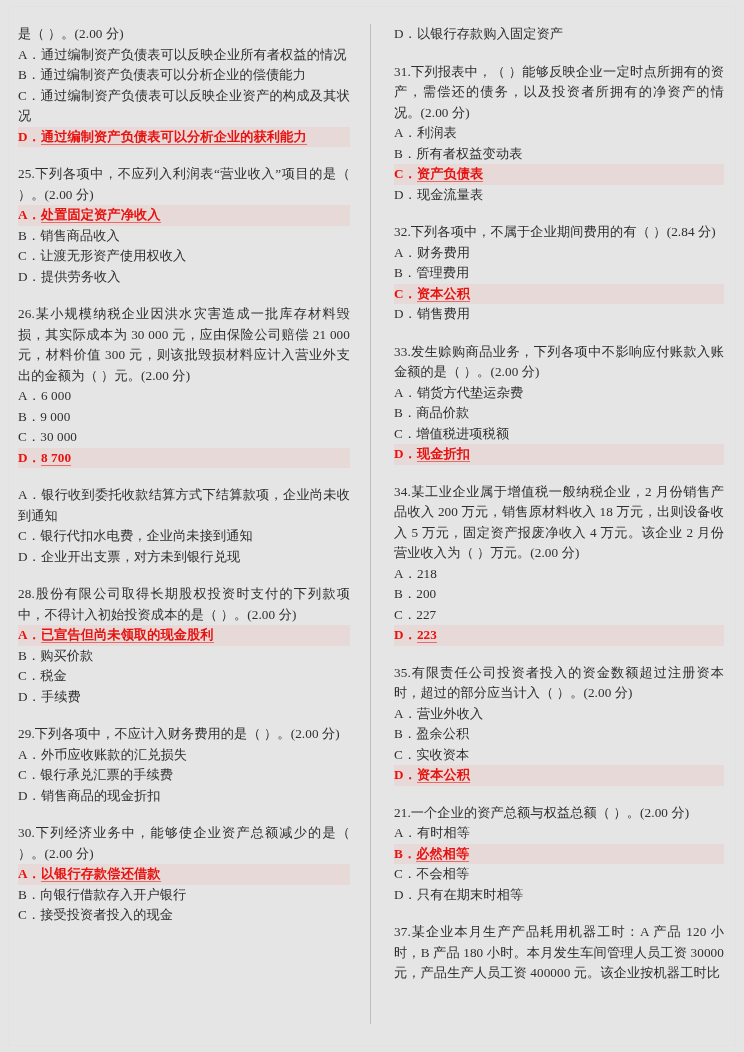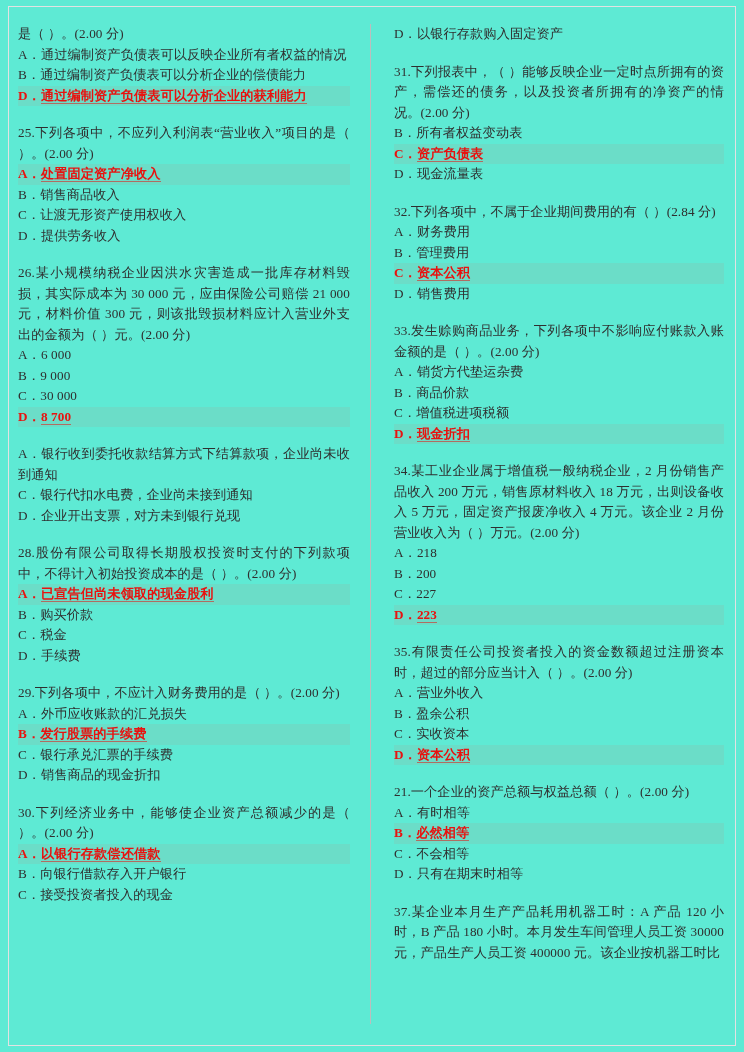--- a/index.html
+++ b/index.html
@@ -8,21 +8,21 @@
     padding: 0;
     background: #ffffff;
   }
   body {
     font-family: "Liberation Serif", "DejaVu Serif", serif;
   }
   #page {
     position: relative;
     width: 744px;
     height: 1052px;
-    background: #5eead4;
+    background: #e5e5e5;
     box-sizing: border-box;
     overflow: hidden;
   }
   #page-frame {
     position: absolute;
     left: 8px;
     top: 6px;
     width: 728px;
     height: 1040px;
     border: 1px solid #e2e2e2;
@@ -91,20 +91,21 @@
 <body>
 
 <div id="page">
   <div id="page-frame"></div>
   <div id="columns">
     <div class="column col-left">
         <div class="qblock">
           <p class="qtext">是（     ）。(2.00 分)</p>
           <p class="opt"><span class="mark">A．</span><span class="txt">通过编制资产负债表可以反映企业所有者权益的情况</span></p>
           <p class="opt"><span class="mark">B．</span><span class="txt">通过编制资产负债表可以分析企业的偿债能力</span></p>
+          <p class="opt"><span class="mark">C．</span><span class="txt">通过编制资产负债表可以反映企业资产的构成及其状况</span></p>
           <p class="opt answer"><span class="mark">D．</span><span class="txt">通过编制资产负债表可以分析企业的获利能力</span></p>
         </div>
         <div class="qblock">
           <p class="qtext">25.下列各项中，不应列入利润表“营业收入”项目的是（     ）。(2.00 分)</p>
           <p class="opt answer"><span class="mark">A．</span><span class="txt">处置固定资产净收入</span></p>
           <p class="opt"><span class="mark">B．</span><span class="txt">销售商品收入</span></p>
           <p class="opt"><span class="mark">C．</span><span class="txt">让渡无形资产使用权收入</span></p>
           <p class="opt"><span class="mark">D．</span><span class="txt">提供劳务收入</span></p>
         </div>
         <div class="qblock">
@@ -122,38 +123,38 @@
         <div class="qblock">
           <p class="qtext">28.股份有限公司取得长期股权投资时支付的下列款项中，不得计入初始投资成本的是（     ）。(2.00 分)</p>
           <p class="opt answer"><span class="mark">A．</span><span class="txt">已宣告但尚未领取的现金股利</span></p>
           <p class="opt"><span class="mark">B．</span><span class="txt">购买价款</span></p>
           <p class="opt"><span class="mark">C．</span><span class="txt">税金</span></p>
           <p class="opt"><span class="mark">D．</span><span class="txt">手续费</span></p>
         </div>
         <div class="qblock">
           <p class="qtext">29.下列各项中，不应计入财务费用的是（     ）。(2.00 分)</p>
           <p class="opt"><span class="mark">A．</span><span class="txt">外币应收账款的汇兑损失</span></p>
-          <p class="opt answer"><span class="mark">B．</span><span class="txt">发行股票的手续费</span></p>
           <p class="opt"><span class="mark">C．</span><span class="txt">银行承兑汇票的手续费</span></p>
           <p class="opt"><span class="mark">D．</span><span class="txt">销售商品的现金折扣</span></p>
         </div>
         <div class="qblock">
           <p class="qtext">30.下列经济业务中，能够使企业资产总额减少的是（     ）。(2.00 分)</p>
           <p class="opt answer"><span class="mark">A．</span><span class="txt">以银行存款偿还借款</span></p>
           <p class="opt"><span class="mark">B．</span><span class="txt">向银行借款存入开户银行</span></p>
           <p class="opt"><span class="mark">C．</span><span class="txt">接受投资者投入的现金</span></p>
         </div>
       </div>
     <div id="col-divider"></div>
     <div class="column col-right">
         <div class="qblock">
           <p class="opt"><span class="mark">D．</span><span class="txt">以银行存款购入固定资产</span></p>
         </div>
         <div class="qblock">
           <p class="qtext">31.下列报表中，（     ）能够反映企业一定时点所拥有的资产，需偿还的债务，以及投资者所拥有的净资产的情况。(2.00 分)</p>
+          <p class="opt"><span class="mark">A．</span><span class="txt">利润表</span></p>
           <p class="opt"><span class="mark">B．</span><span class="txt">所有者权益变动表</span></p>
           <p class="opt answer"><span class="mark">C．</span><span class="txt">资产负债表</span></p>
           <p class="opt"><span class="mark">D．</span><span class="txt">现金流量表</span></p>
         </div>
         <div class="qblock">
           <p class="qtext">32.下列各项中，不属于企业期间费用的有（          ）(2.84 分)</p>
           <p class="opt"><span class="mark">A．</span><span class="txt">财务费用</span></p>
           <p class="opt"><span class="mark">B．</span><span class="txt">管理费用</span></p>
           <p class="opt answer"><span class="mark">C．</span><span class="txt">资本公积</span></p>
           <p class="opt"><span class="mark">D．</span><span class="txt">销售费用</span></p>

